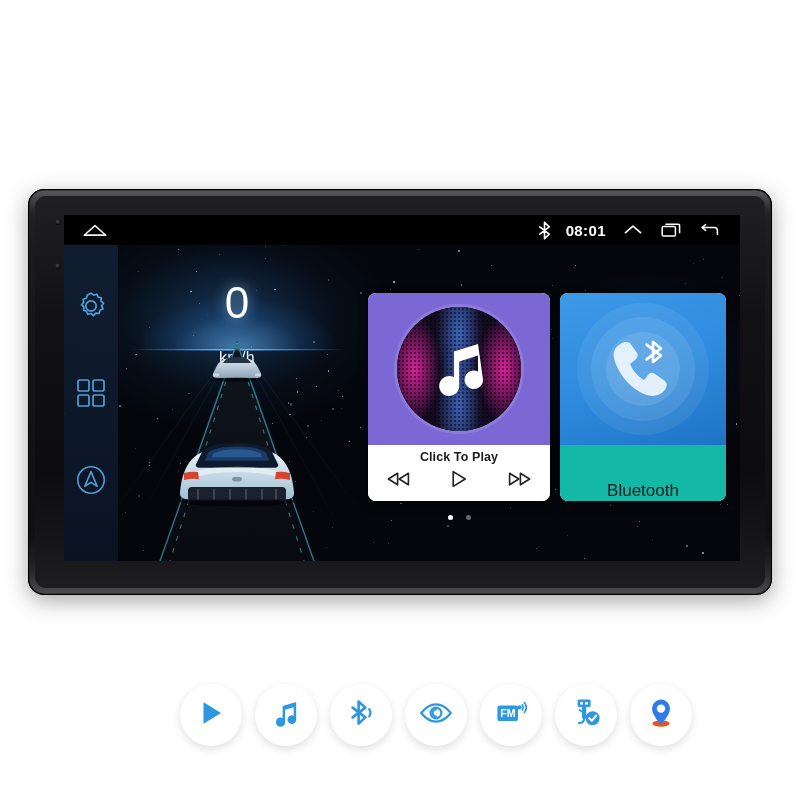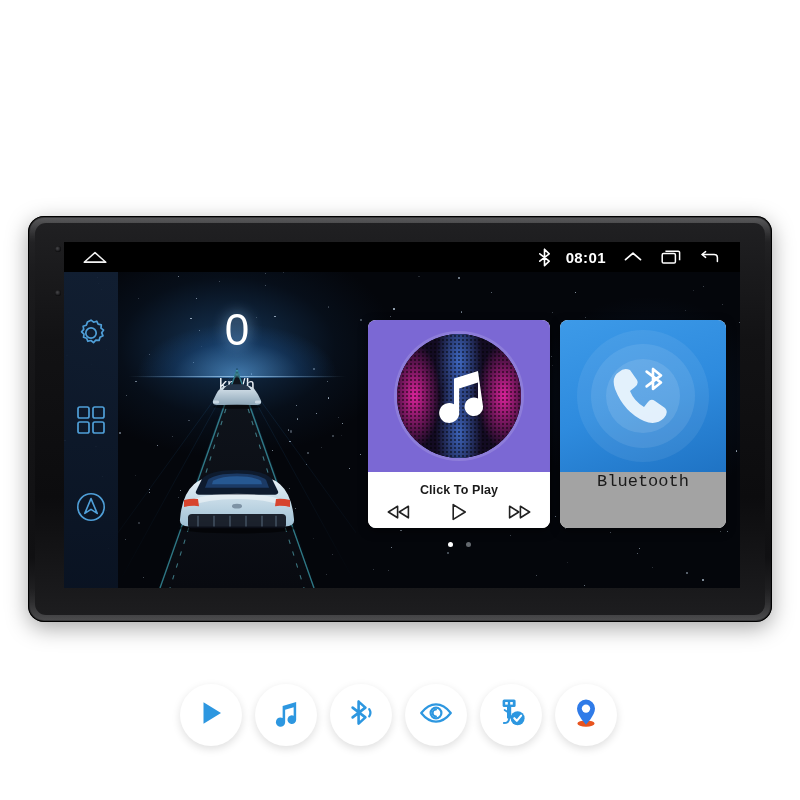--- a/index.html
+++ b/index.html
@@ -5,21 +5,21 @@
   html,body{margin:0;padding:0;}
   body{
     width:800px;height:800px;background:#ffffff;overflow:hidden;
     font-family:"Liberation Sans","DejaVu Sans",sans-serif;
     -webkit-font-smoothing:antialiased;
   }
   #stage{position:relative;width:800px;height:800px;}
 
   
   .device{
-    position:absolute;left:28px;top:216px;width:744px;height:406px;
+    position:absolute;left:28px;top:189px;width:744px;height:406px;
     border-radius:16px;
     background:
       linear-gradient(180deg,#3a3a3c 0%,#232325 5%,#1b1b1d 14%,#141416 50%,#101012 84%,#242426 95%,#39393b 100%);
     box-shadow:0 6px 22px rgba(0,0,0,.35), inset 0 0 0 1px #000;
   }
   .device::before{
     content:"";position:absolute;inset:2px;border-radius:14px;
     background:linear-gradient(180deg,rgba(255,255,255,.16),rgba(255,255,255,0) 6%,rgba(255,255,255,0) 92%,rgba(255,255,255,.10));
     pointer-events:none;
   }
@@ -129,35 +129,35 @@
   }
   .mus-disc .dots{
     position:absolute;inset:0;opacity:.55;
     background-image:radial-gradient(rgba(0,0,0,.85) 42%,transparent 44%);
     background-size:4px 4px;
   }
   .mus-note{position:absolute;left:50%;top:50%;transform:translate(-50%,-50%);}
   .mus-bar{position:absolute;left:0;right:0;bottom:0;height:56px;background:#fff;}
   .mus-title{
     text-align:center;color:#1a1a1a;font-size:12.5px;font-weight:700;
-    padding-top:11px;letter-spacing:.1px;
+    padding-top:5px;letter-spacing:.1px;
   }
   .mus-ctrls{display:flex;align-items:center;justify-content:space-around;padding-top:4px;}
 
   .bt-art{
     position:absolute;left:0;top:0;right:0;height:152px;
     background:linear-gradient(160deg,#3d9ae8 0%,#2E8BDE 52%,#1f73c4 100%);
   }
   .bt-ring{position:absolute;left:50%;top:76px;transform:translate(-50%,-50%);border-radius:50%;}
   .r1{width:132px;height:132px;background:rgba(255,255,255,.07);}
   .r2{width:104px;height:104px;background:rgba(255,255,255,.09);}
   .r3{width:74px;height:74px;background:rgba(255,255,255,.11);}
   .bt-ic{position:absolute;left:50%;top:76px;transform:translate(-50%,-50%);}
-  .bt-bar{position:absolute;left:0;right:0;bottom:0;height:56px;background:#a3a3a3;
-    display:flex;align-items:flex-start;justify-content:center;font-family:Liberation Mono, monospace;}
+  .bt-bar{position:absolute;left:0;right:0;bottom:0;height:56px;background:#14b8a6;
+    display:flex;align-items:flex-end;justify-content:center;}
   .bt-label{color:#1a1a1a;font-size:17px;font-weight:500;}
 
   
   .dots-pg{position:absolute;left:304px;top:300px;width:182px;display:flex;justify-content:center;gap:13px;z-index:5;}
   .pd{width:5px;height:5px;border-radius:50%;background:#ffffff;}
   .pd.off{background:#7d8288;opacity:.8;}
 
   
   .feat{position:absolute;left:180px;top:676px;width:440px;height:78px;display:flex;align-items:center;}
   .fchip{
@@ -676,20 +676,31 @@
     <div class="fchip">
       <span>
         <svg width="34" height="26" viewBox="0 0 34 26" fill="none" stroke="#2D97E0" stroke-width="2.2" stroke-linejoin="round" stroke-linecap="round">
           <path d="M2.2 13 Q9 4.4 17 4.4 Q25 4.4 31.8 13 Q25 21.6 17 21.6 Q9 21.6 2.2 13 Z"></path>
           <circle cx="17" cy="13" r="5.4"></circle>
           <path d="M17 9.6 a3.4 3.4 0 0 0 0 6.8" stroke-width="2"></path>
         </svg>
       </span>
     </div>
 
+    <div class="fchip">
+      <span>
+        <svg width="32" height="30" viewBox="0 0 32 30" fill="none">
+          <rect x="2.4" y="7.6" width="20.6" height="15.4" rx="2.6" fill="#2D97E0"></rect>
+          <text x="5.2" y="19.4" font-family="Liberation Sans, sans-serif" font-size="10.6" font-weight="700" fill="#ffffff">FM</text>
+          <circle cx="24.4" cy="9.4" r="2.1" fill="#2D97E0"></circle>
+          <path d="M27.3 7.0 a4.6 4.6 0 0 1 0 5.0" stroke="#2D97E0" stroke-width="1.7" fill="none" stroke-linecap="round"></path>
+          <path d="M29.4 4.6 a8 8 0 0 1 0 9.8" stroke="#2D97E0" stroke-width="1.7" fill="none" stroke-linecap="round"></path>
+        </svg>
+      </span>
+    </div>
 
 
     <div class="fchip">
       <span>
         <svg width="32" height="32" viewBox="0 0 32 32" fill="none">
           <rect x="7.6" y="2.6" width="13" height="7.4" rx="1.5" fill="#2D97E0"></rect>
           <rect x="10.2" y="5.0" width="2.6" height="2.6" fill="#ffffff"></rect>
           <rect x="15.2" y="5.0" width="2.6" height="2.6" fill="#ffffff"></rect>
           <rect x="12.0" y="10.0" width="4.2" height="11.4" fill="#2D97E0"></rect>
           <path d="M14.1 21.4 q0 4.6 -5.2 4.6" stroke="#2D97E0" stroke-width="2" fill="none" stroke-linecap="round"></path>

